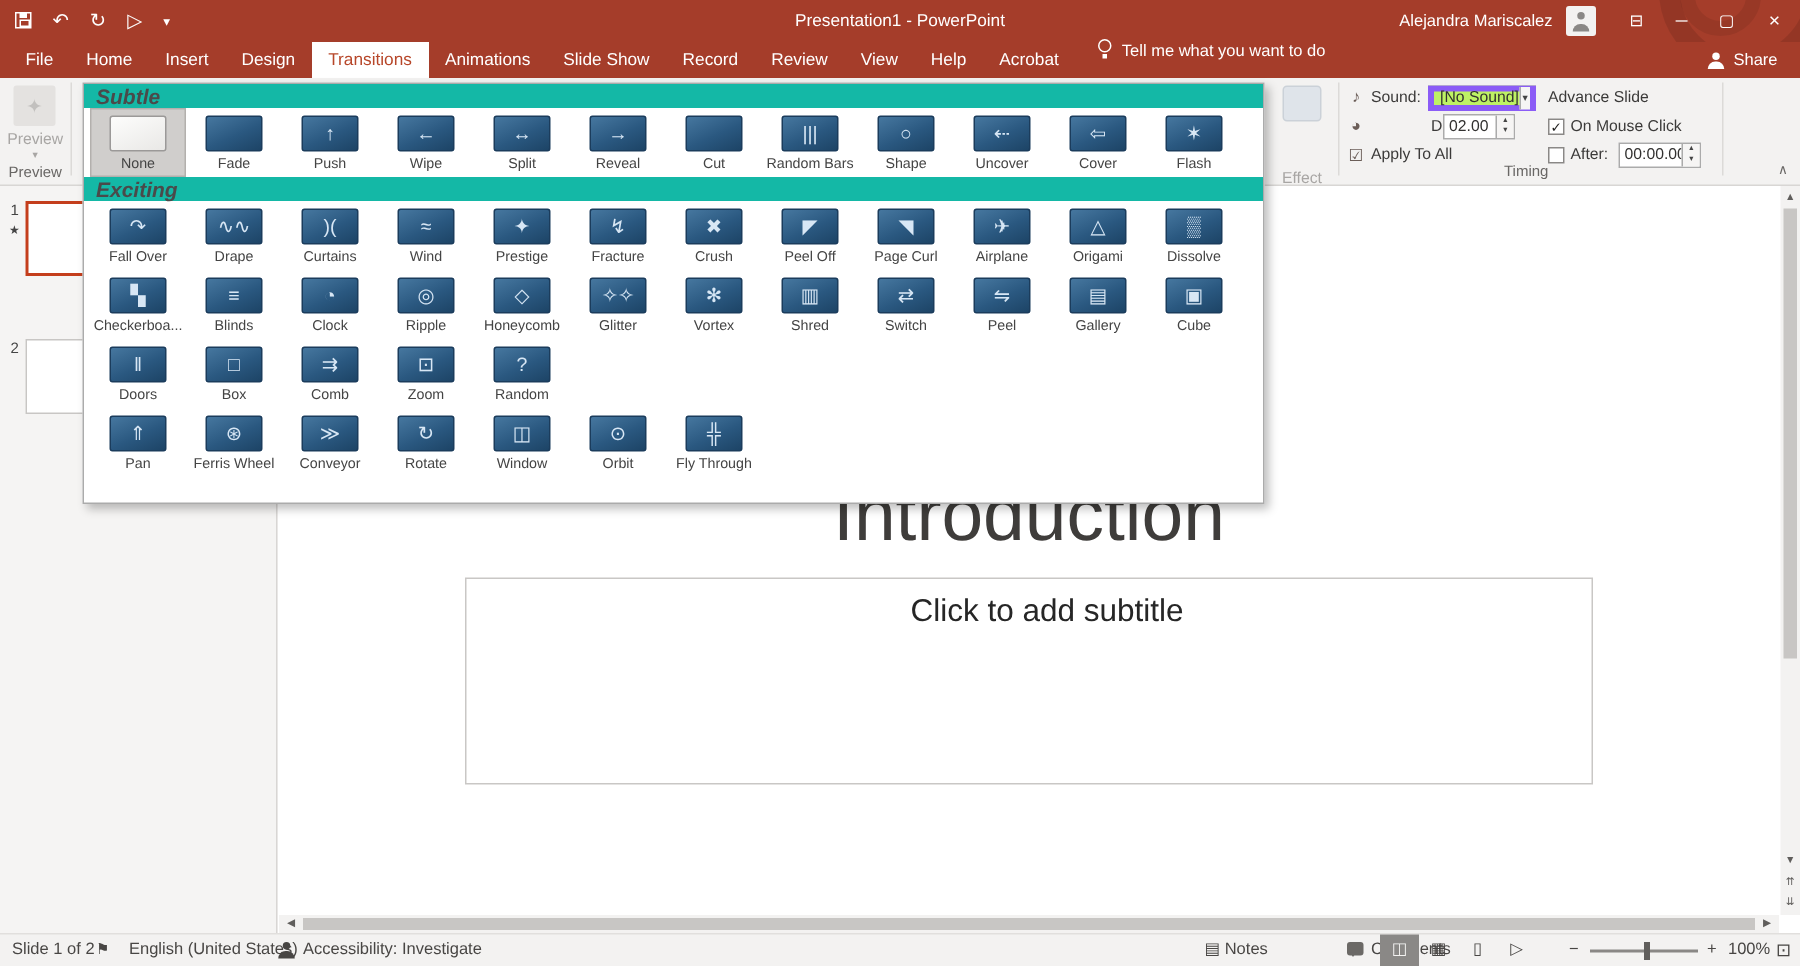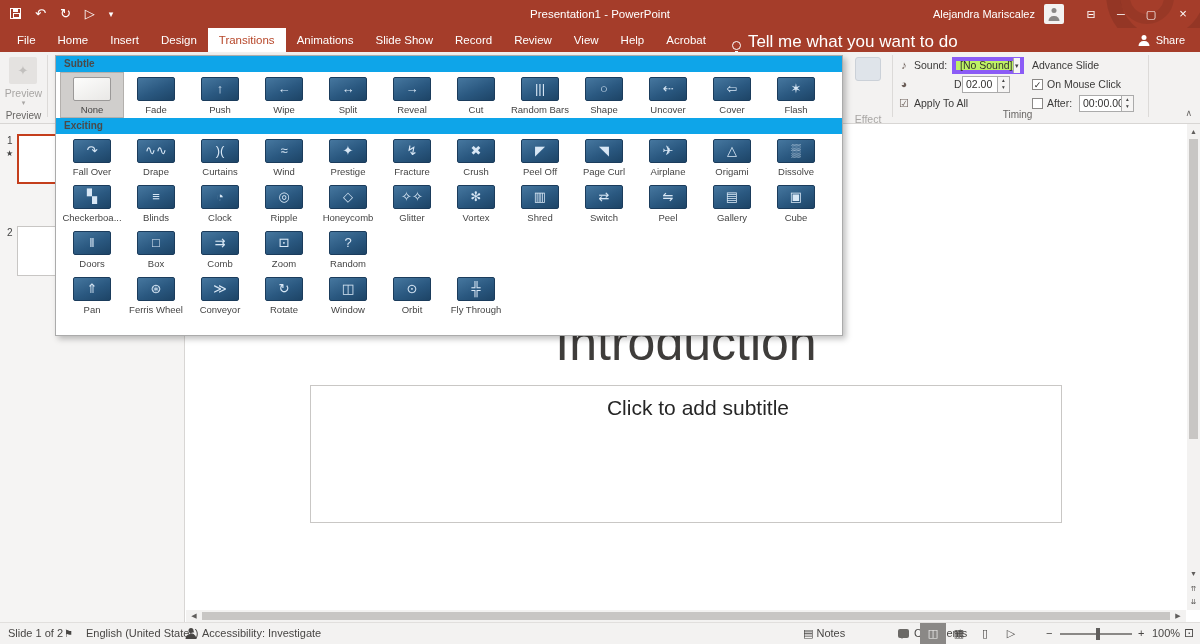--- a/index.html
+++ b/index.html
@@ -27,21 +27,21 @@
   .person-icon::before { content:""; position:absolute; left:50%; transform:translateX(-50%); top:0; width:5px; height:5px; border-radius:50%; background:currentColor; }
   .person-icon::after  { content:""; position:absolute; left:50%; transform:translateX(-50%); bottom:0; width:11px; height:5px; border-radius:6px 6px 0 0; background:currentColor; }
   .tb-btn { width:30px; height:28px; line-height:28px; text-align:center; font-size:11px; color:#fff; cursor:default; }
   .tb-btn.close { width:34px; font-size:13px; }
 
   
   #tabrow { position:absolute; left:0; top:28px; width:1200px; height:24px; background:#A53D2A; display:flex; align-items:stretch; color:#fff; }
   .tabs { display:flex; margin-left:6px; }
   .tab { padding:0 11px; line-height:24px; font-size:11.5px; white-space:nowrap; cursor:default; }
   .tab.active { background:#fff; color:#B7472A; }
-  .tellme { display:flex; align-items:flex-end; gap:7px; margin-left:15px; font-size:17px; white-space:nowrap; }
+  .tellme { display:flex; align-items:flex-start; gap:7px; margin-left:15px; font-size:11px; white-space:nowrap; }
   .bulb { display:inline-block; width:9px; height:9px; border:1px solid #fff; border-radius:50%; position:relative; top:-2px; }
   .bulb::after { content:""; position:absolute; left:2px; top:9px; width:3px; height:3px; background:#fff; }
   .share { margin-left:auto; margin-right:15px; display:flex; align-items:center; gap:7px; color:#fff; }
   .share .person-icon { width:10px; height:11px; color:#fff; }
 
   
   #ribbon { position:absolute; left:0; top:52px; width:1200px; height:72px; background:#F3F2F1; border-bottom:1px solid #D8D6D4; }
   .rb-divider { position:absolute; top:3px; height:62px; width:1px; background:#DCDAD8; }
   .preview-group { position:absolute; left:0; top:0; width:47px; height:71px; }
   .preview-icon { position:absolute; left:9px; top:5px; width:28px; height:27px; background:#E4E2E0; border-radius:2px; text-align:center; line-height:27px; color:#C2C0BE; font-size:13px; }
@@ -62,21 +62,21 @@
   .spin.w48 { width:48px; } .spin.w55 { width:55px; }
   .spin .val { flex:1; font-size:10.5px; line-height:15px; padding-left:3px; overflow:hidden; }
   .spin .arrows { width:12px; border-left:1px solid #ABABAB; display:flex; flex-direction:column; background:#F6F5F4; }
   .spin .arrows span { flex:1; font-size:5.5px; line-height:7px; text-align:center; color:#444; }
   .cb { width:11px; height:11px; border:1px solid #8A8886; background:#fff; font-size:9px; line-height:10px; text-align:center; color:#201F1E; display:inline-block; }
   .timing-label { position:absolute; left:895px; top:57px; width:245px; text-align:center; color:#696765; font-size:10px; }
   .collapse-btn { position:absolute; right:8px; top:56px; font-size:9px; color:#696765; }
 
   
   #gallery-popup { position:absolute; left:55px; top:55px; width:788px; height:281px; background:#fff; border:1px solid #ABABAB; box-shadow:3px 3px 6px rgba(0,0,0,.25); z-index:100; overflow:hidden; }
-  .gsec-header { height:16px; line-height:16px; padding-left:8px; background:#0ea5e9; color:#4A4A4A; font-size:10px; font-weight:bold; }
+  .gsec-header { height:16px; line-height:16px; padding-left:8px; background:#14b8a6; color:#4A4A4A; font-size:14px; font-weight:bold;font-style:italic; }
   .gsec-grid { display:flex; flex-wrap:wrap; padding:0 4px; }
   .titem { width:64px; height:46px; padding-top:4px; text-align:center; border:1px solid transparent; cursor:default; }
   .titem.selected { background:#D0CECC; border:1px solid #B3B0AD; }
   .ticon { width:38px; height:24px; margin:0 auto; border-radius:2px; border:1px solid #1B3C5C;
            background:linear-gradient(155deg,#46779F 0%, #2A5880 55%, #1D4466 100%);
            color:#D8E7F5; font-size:13px; line-height:22px; overflow:hidden; letter-spacing:0; }
   .ticon.light { background:linear-gradient(155deg,#FDFDFC,#E9E8E6); border:1px solid #9B9998; color:#999; }
   .tlabel { margin-top:3px; font-size:9.5px; color:#444; white-space:nowrap; overflow:hidden; }
 
   

